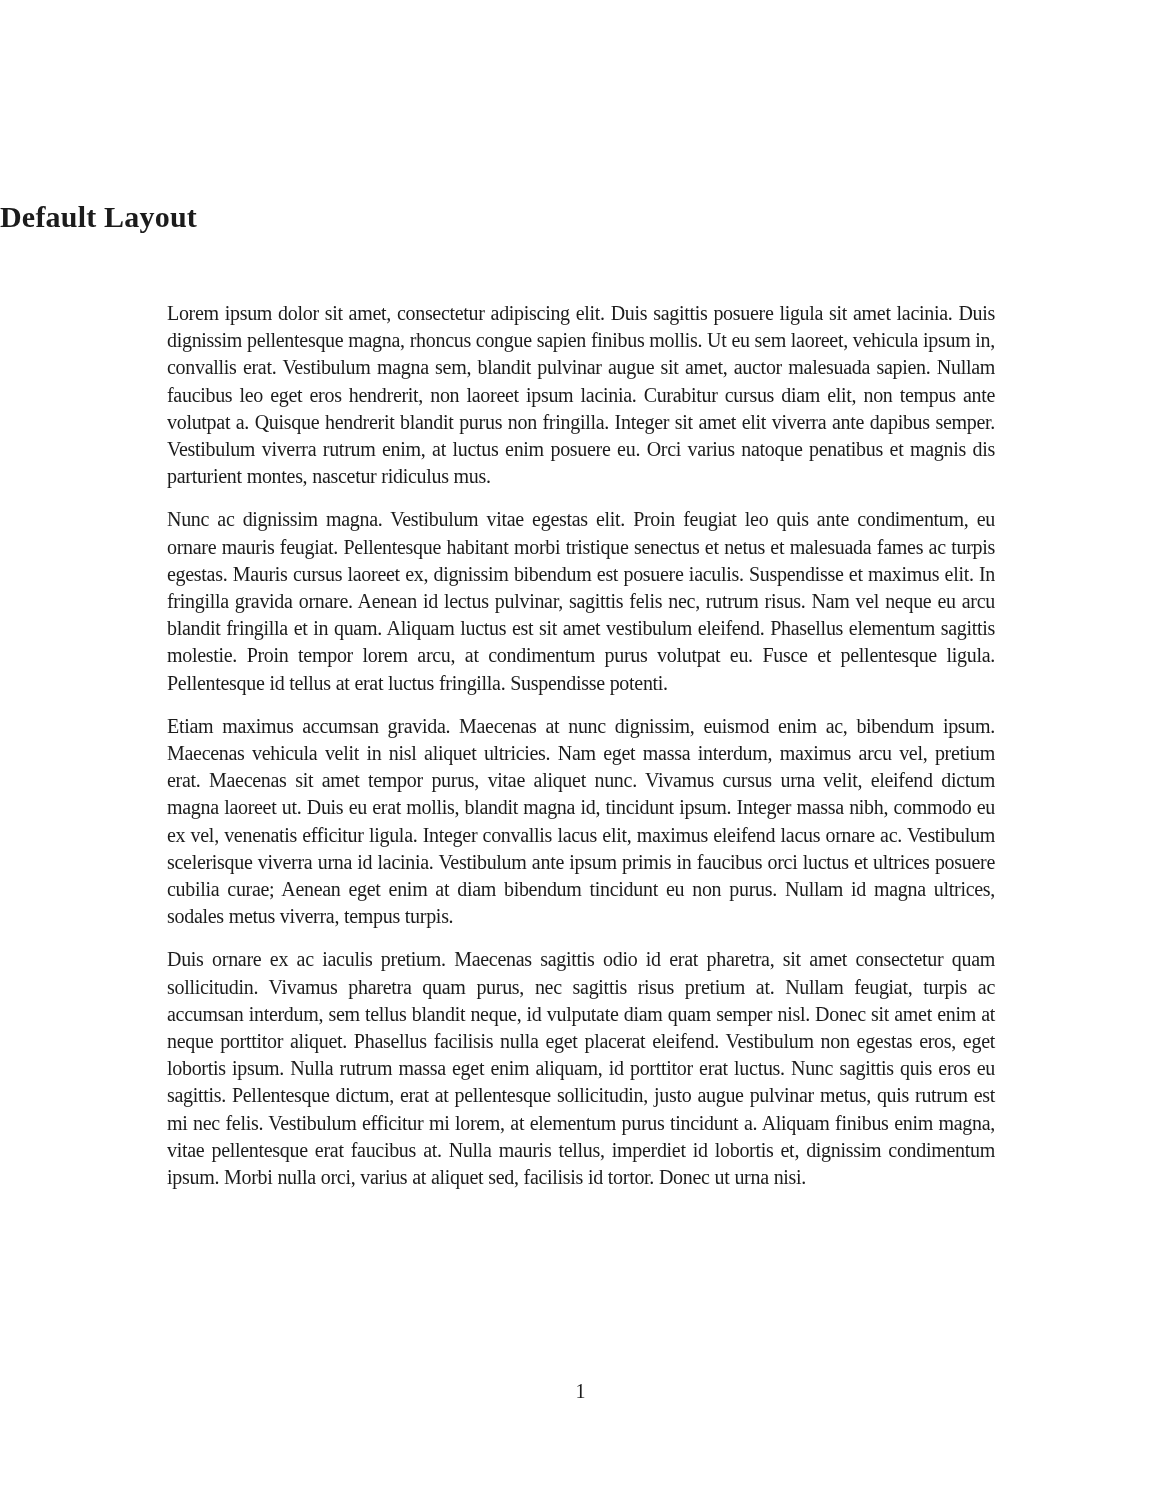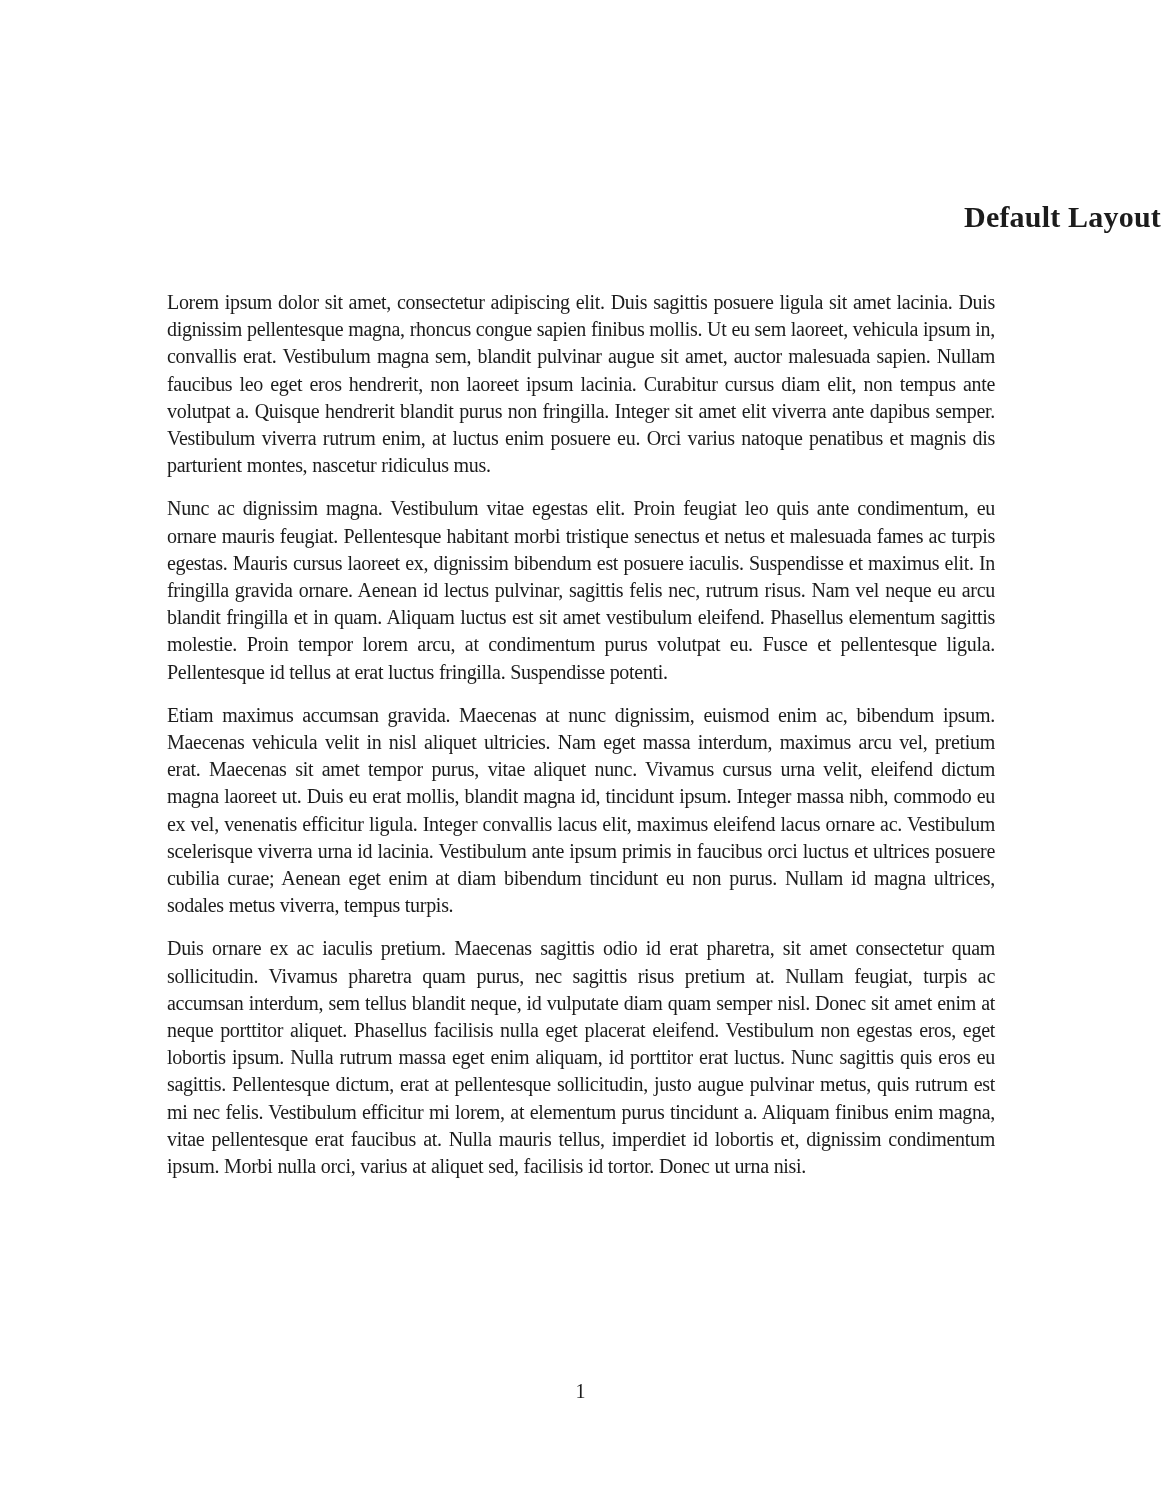--- a/index.html
+++ b/index.html
@@ -20,34 +20,34 @@
       height: 1508px;
       background: #ffffff;
       overflow: hidden;
     }
     .title {
       position: absolute;
       top: 200px;
       left: 0;
       width: 100%;
       margin: 0;
-      text-align: right;
+      text-align: left;
       font-size: 30px;
       line-height: 1.1;
       font-weight: bold;
       letter-spacing: 0.2px;
     }
     .content {
       position: absolute;
       top: 288px;
       left: 167px;
       width: 828px;
     }
     .par {
-      margin: 1px 0 16px 0;
+      margin: 12px 0 16px 0;
       font-size: 20px;
       line-height: 27.2px;
       text-align: justify;
       letter-spacing: -0.3px;
       word-spacing: 0.2px;
     }
     
     .par-cut {
       text-align-last: justify;
       margin-bottom: 0;

